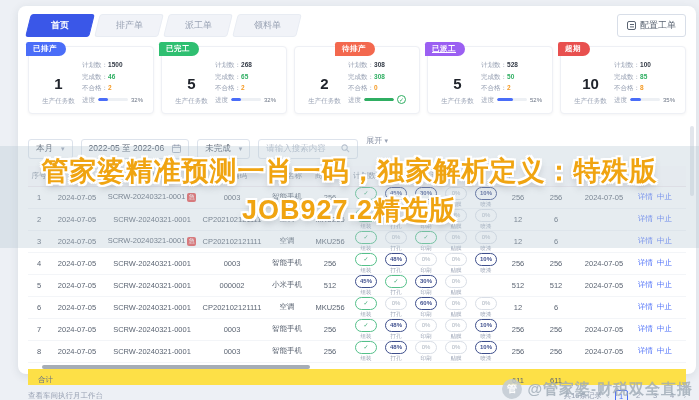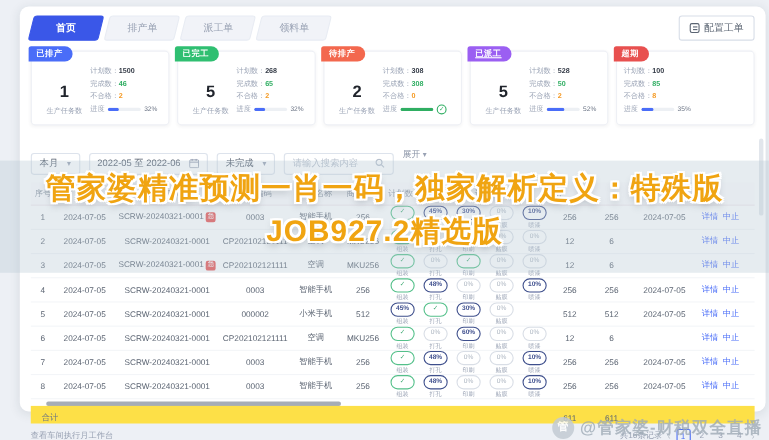--- a/index.html
+++ b/index.html
@@ -145,21 +145,21 @@
           <div class="pline">
             <span class="lab">进度</span>
             <div class="ptrack">
               <div class="pfill" style="width: 32%; background: rgb(74, 109, 248);"></div>
             </div>
             <span class="ppct">32%</span>
           </div>
         </div>
       </div>
       <div class="card">
-        <div class="badge" style="background: rgb(243, 104, 78);">待排产</div>
+        <div class="badge" style="background: rgb(243, 104, 78); margin-left: 43px;">待排产</div>
         <div class="card-left">
           <div class="card-num">2</div>
           <div class="card-cap">生产任务数</div>
         </div>
         <div class="card-right">
           <div class="sline"><span class="lab">计划数：</span><span class="v-plan">308</span></div>
           <div class="sline"><span class="lab">完成数：</span><span class="v-done">308</span></div>
           <div class="sline"><span class="lab">不合格：</span><span class="v-bad">0</span></div>
           <div class="pline">
             <span class="lab">进度</span>
@@ -184,20 +184,24 @@
             <span class="lab">进度</span>
             <div class="ptrack">
               <div class="pfill" style="width: 52%; background: rgb(74, 109, 248);"></div>
             </div>
             <span class="ppct">52%</span>
           </div>
         </div>
       </div>
       <div class="card">
         <div class="badge" style="background: rgb(232, 80, 79);">超期</div>
+        <div class="card-left">
+          <div class="card-num">10</div>
+          <div class="card-cap">生产任务数</div>
+        </div>
         <div class="card-right">
           <div class="sline"><span class="lab">计划数：</span><span class="v-plan">100</span></div>
           <div class="sline"><span class="lab">完成数：</span><span class="v-done">85</span></div>
           <div class="sline"><span class="lab">不合格：</span><span class="v-bad">8</span></div>
           <div class="pline">
             <span class="lab">进度</span>
             <div class="ptrack">
               <div class="pfill" style="width: 35%; background: rgb(74, 109, 248);"></div>
             </div>
             <span class="ppct">35%</span>

